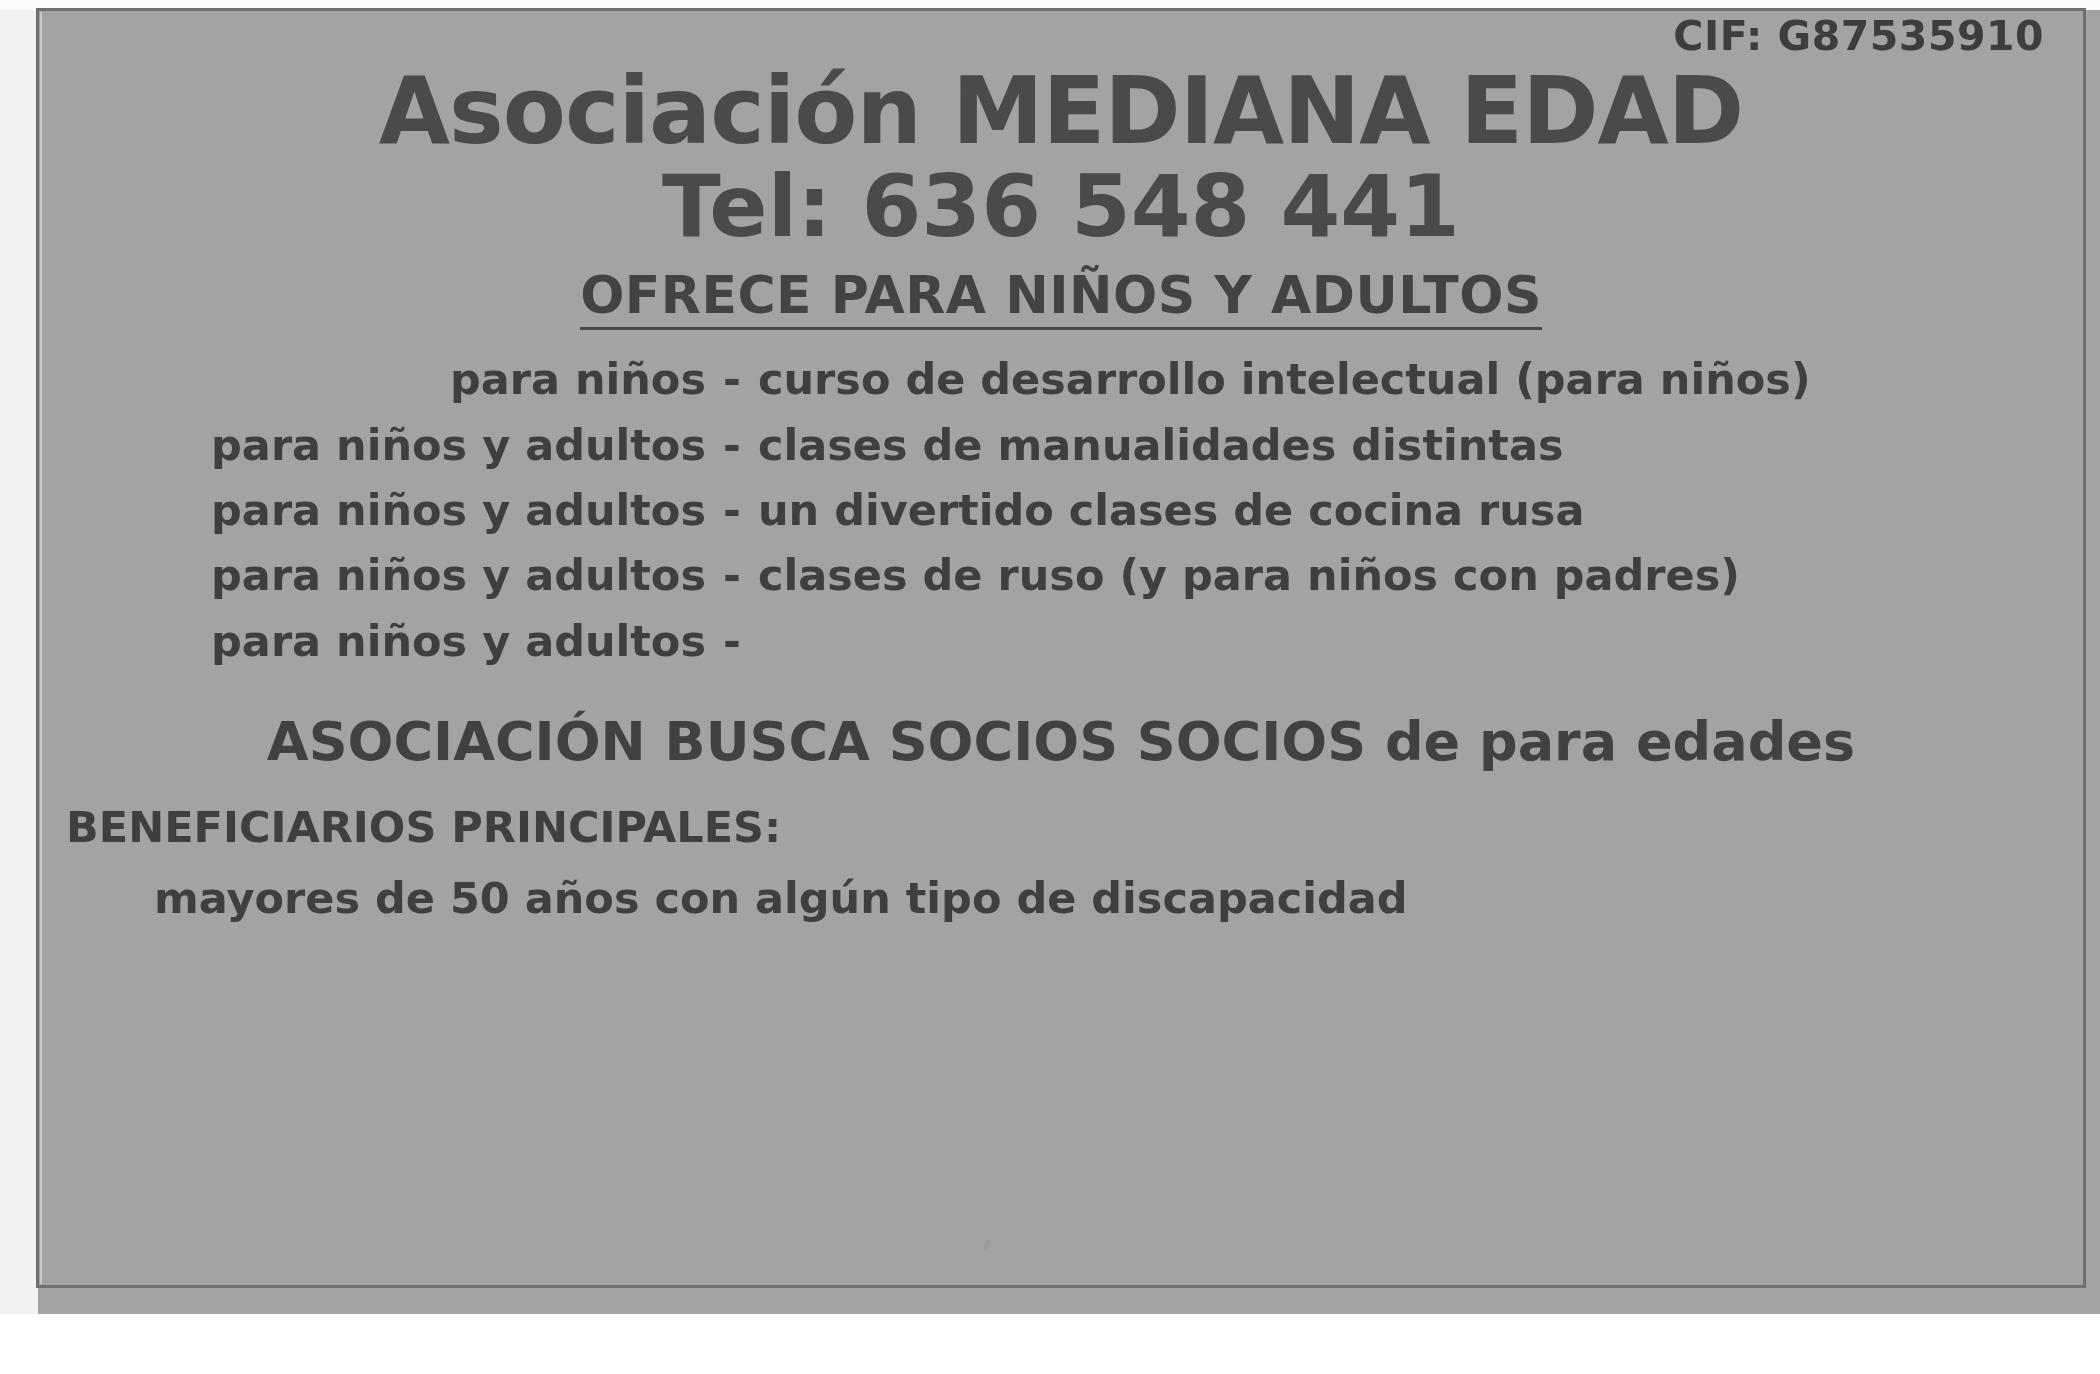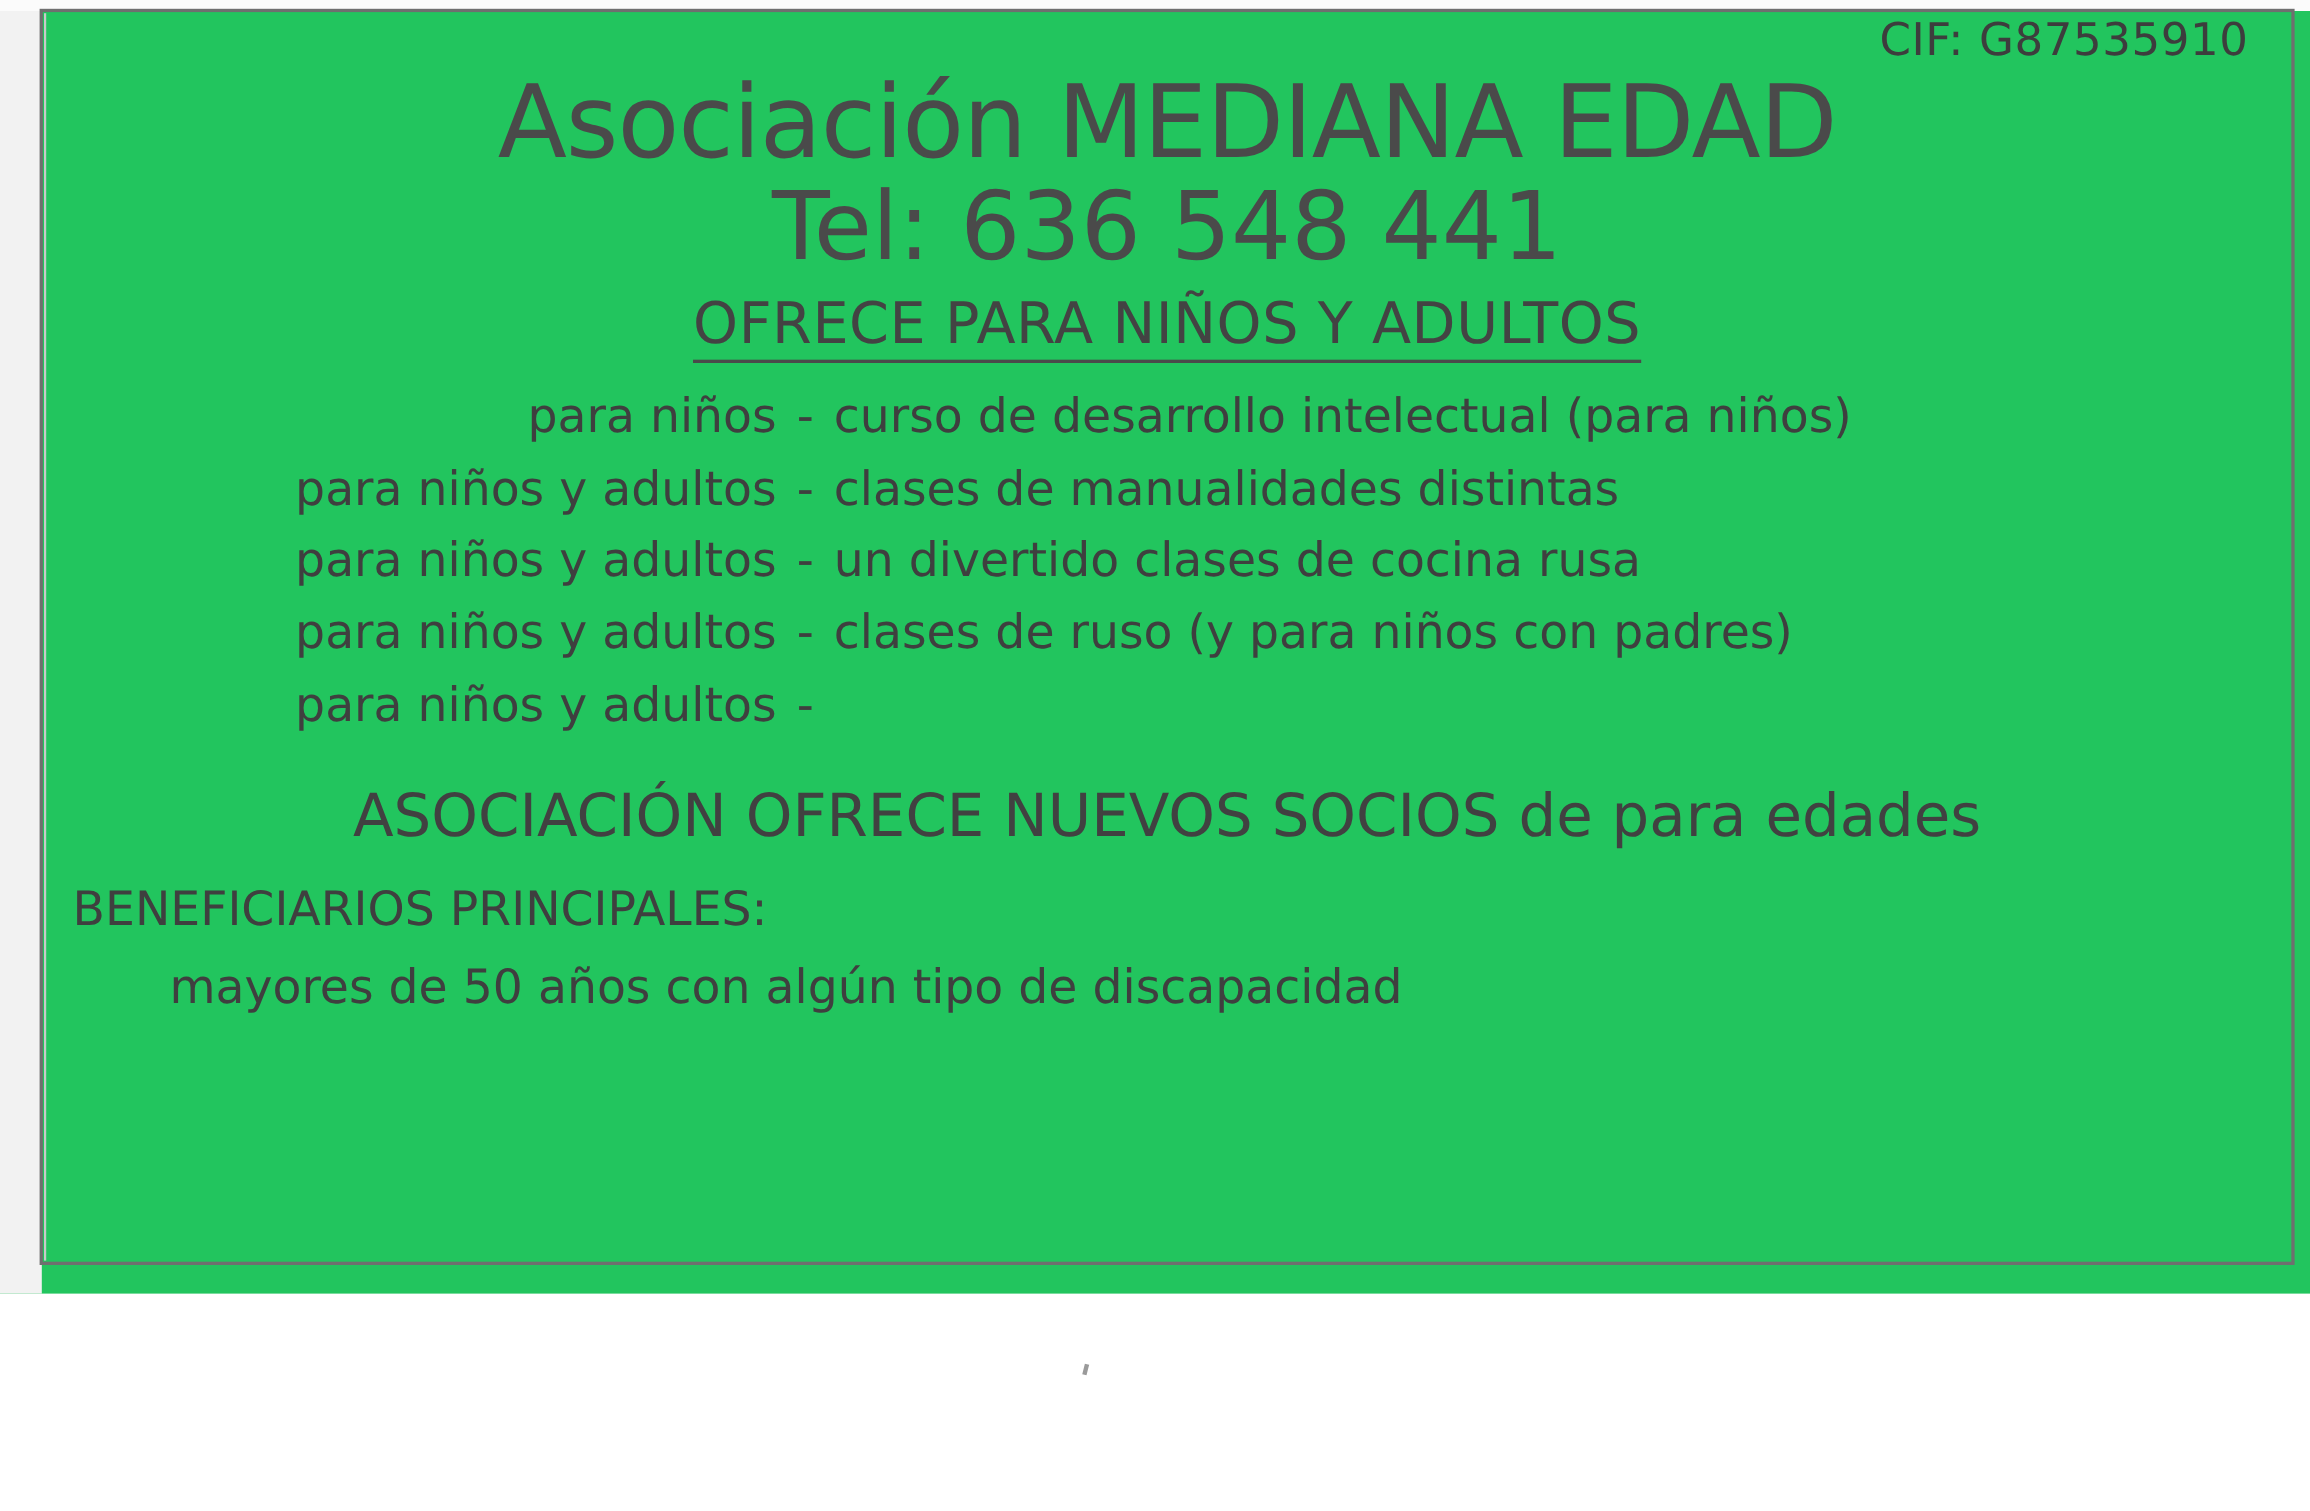--- a/index.html
+++ b/index.html
@@ -12,24 +12,25 @@
     width: 2100px;
     height: 1374px;
     font-family: "DejaVu Sans", sans-serif;
     color: #3b3b3b;
     overflow: hidden;
   }
 
   .flyer {
     position: relative;
     width: 2100px;
-    height: 1176px;
-    box-sizing: border-box;
-    background: #22c55e;
+    height: 1314px;
+    box-sizing: border-box;
+    background: #a3a3a3;
     padding: 0;
+    font-weight: bold;
   }
 
   
   .scan-edge-left {
     position: absolute;
     left: 0; top: 0;
     width: 38px; height: 100%;
     background: #f2f2f2;
   }
   .scan-edge-top {
@@ -230,21 +231,21 @@
         <span class="dash">-</span>
         <span class="what">clases de ruso (y para niños con padres)</span>
       </li>
       <li class="offer-row">
         <span class="who">para niños y adultos</span>
         <span class="dash">-</span>
       </li>
     </ul>
 
     <div class="seek">
-      <span class="caps">ASOCIACIÓN OFRECE NUEVOS SOCIOS</span><span> de para edades</span>
+      <span class="caps">ASOCIACIÓN BUSCA SOCIOS SOCIOS</span><span> de para edades</span>
     </div>
 
 
     <div class="block2">
       <span class="label">BENEFICIARIOS PRINCIPALES:</span>
       <span class="value">mayores de 50 años con algún tipo de discapacidad</span>
     </div>
 
   </div>
 

